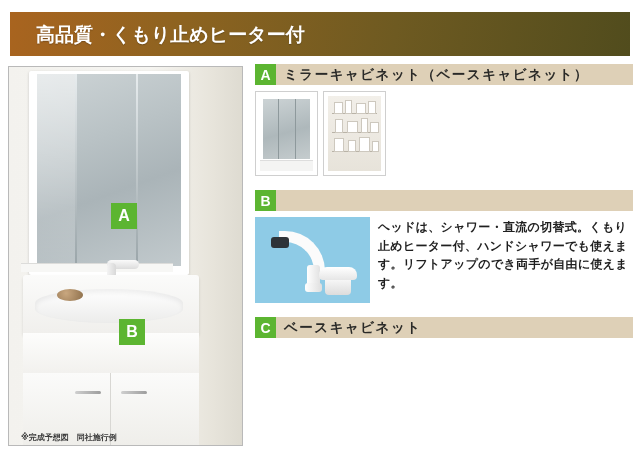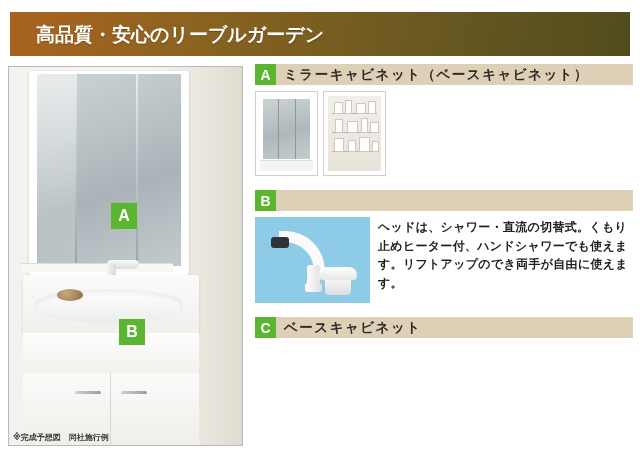--- a/index.html
+++ b/index.html
@@ -102,21 +102,21 @@
   .lp-cab-doors:after{
     content:"";position:absolute;left:87px;top:0;bottom:0;width:1px;background:#d8d7d3;
   }
   .lp-handle{
     position:absolute;top:18px;width:26px;height:3px;
     background:linear-gradient(90deg,#cfcfcf,#9d9d9d);border-radius:2px;
   }
   .lp-handle.l{left:52px;}
   .lp-handle.r{left:98px;}
   .lp-caption{
-    position:absolute;left:4px;bottom:2px;
+    position:absolute;left:12px;bottom:2px;
     font-size:8px;color:#3b3b3b;font-weight:bold;
     letter-spacing:0px;white-space:nowrap;
     font-family:"DejaVu Sans",sans-serif;
   }
 
   
   .photo-badge{
     position:absolute;width:26px;height:26px;background:#5cb531;
     color:#fff;font-size:16px;font-weight:bold;
     display:flex;align-items:center;justify-content:center;
@@ -234,21 +234,21 @@
     font-family:"DejaVu Sans",sans-serif;
     padding-left:8px;margin-top:26px;letter-spacing:0px;white-space:nowrap;
   }
 </style>
 </head>
 <body>
 
 <div id="page">
 
   <div class="header">
-    <span class="sub-title">高品質・安心のリーブルガーデン</span>
+    <span class="sub-title">高品質・くもり止めヒーター付</span>
   </div>
 
   <div class="left-photo">
     <div class="lp-wall"></div>
 
     <div class="lp-mirrorbox">
       <div class="lp-mirror">
         <div class="lp-mirror-sheen"></div>
       </div>
     </div>

